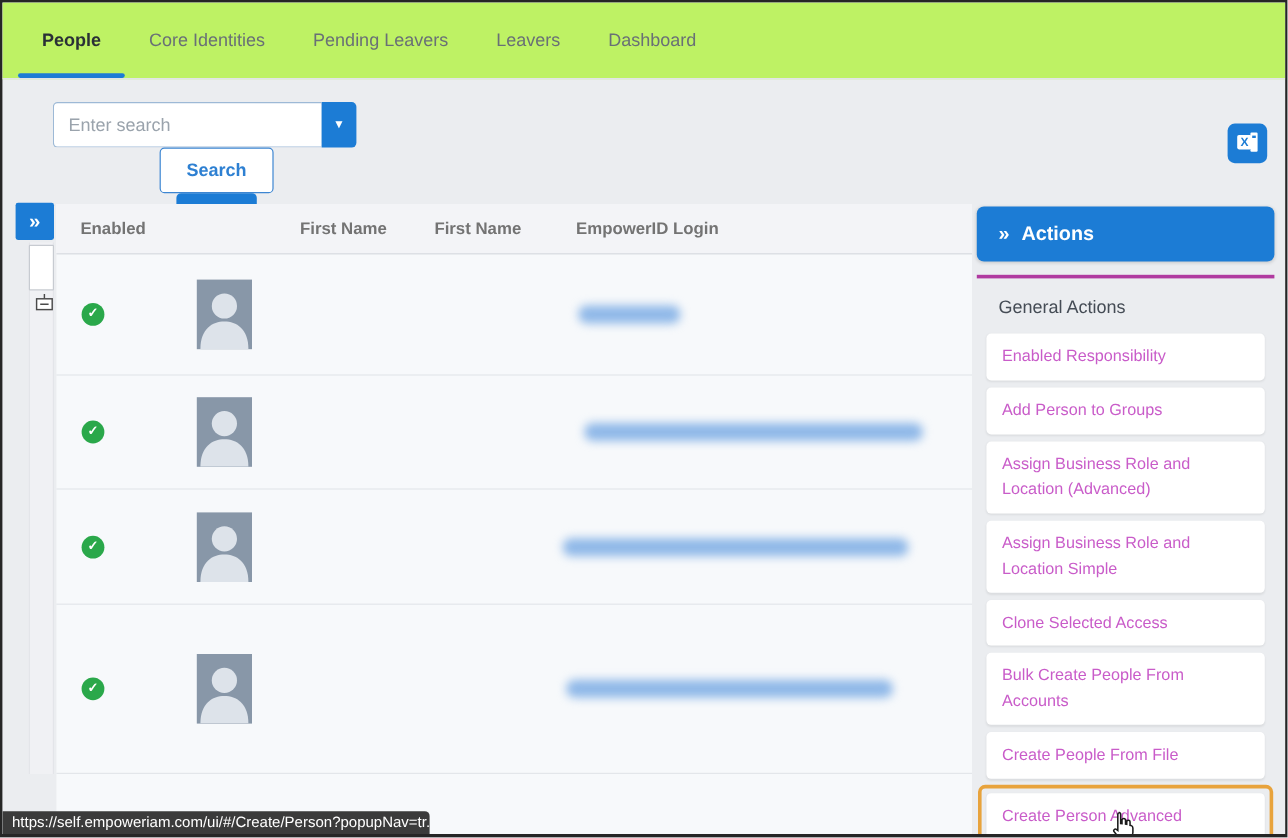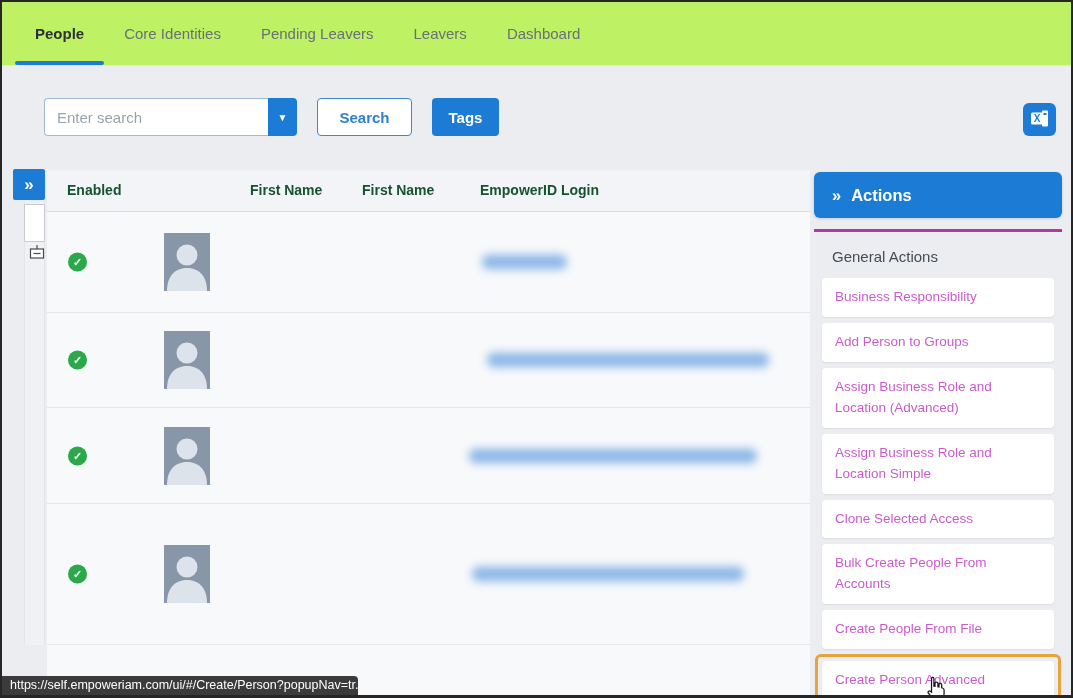--- a/index.html
+++ b/index.html
@@ -23,21 +23,21 @@
     padding:0 20px; font-size:15px; color:#697076; cursor:pointer;
     white-space:nowrap;
   }
   .tab.active { color:#2a3036; font-weight:bold; }
   .tab.active::after {
     content:""; position:absolute; left:0; right:0; bottom:0;
     height:4px; background:#1c7cd5; border-radius:2px;
   }
 
   
-  .toolbar { position:absolute; top:96px; left:42px; display:flex; align-items:center; }
+  .toolbar { position:absolute; top:83px; left:42px; display:flex; align-items:center;flex-direction:column; }
   .search-group { display:flex; height:38px; width:253px; }
   .search-input {
     flex:1; border:1px solid #9db9d6; border-right:none;
     border-radius:4px 0 0 4px; padding:0 12px; font-size:15px;
     color:#333; outline:none; font-family:"Liberation Sans", sans-serif;
     background:#fff;
   }
   .search-input::placeholder { color:#9aa3ac; }
   .dropdown-btn {
     width:42px; background:#1c7cd5; border:none; border-radius:0 4px 4px 0;
@@ -79,21 +79,21 @@
 
   
   .table {
     position:absolute; top:168px; left:45px; width:763px; bottom:0;
     background:#f7f9fb;
   }
   .table-header {
     position:relative; height:42px; background:#f3f4f7;
     border-bottom:1px solid #d8dbe0;
   }
-  .th { position:absolute; top:12px; font-size:14px; font-weight:bold; color:#14532d; }
+  .th { position:absolute; top:12px; font-size:14px; font-weight:bold; color:#737373; }
   .th.c0 { left:20px; } .th.c1 { left:203px; } .th.c2 { left:315px; } .th.c3 { left:433px; }
 
   .table-row { position:relative; border-bottom:1px solid #e3e6ea; height:96px; }
   .table-row:nth-child(1) { height:101px; }
   .table-row:nth-child(2) { height:95px; }
   .table-row:nth-child(4) { height:141px; }
   .check {
     position:absolute; left:21px; top:50%; transform:translateY(-50%);
     width:19px; height:19px; border-radius:50%; background:#2aa84a;
     color:#fff; font-size:11px; font-weight:bold; text-align:center; line-height:19px;
@@ -230,21 +230,21 @@
   </div>
 
   <aside class="actions-panel">
     <button class="actions-header">
       <span>»</span>
       <span>Actions</span>
     </button>
     <div class="actions-divider"></div>
     <div class="actions-section-title">General Actions</div>
     <div class="actions-list">
-        <div class="action-card">Business Responsibility</div>
+        <div class="action-card">Enabled Responsibility</div>
         <div class="action-card">Add Person to Groups</div>
         <div class="action-card">Assign Business Role and Location (Advanced)</div>
         <div class="action-card">Assign Business Role and Location Simple</div>
         <div class="action-card">Clone Selected Access</div>
         <div class="action-card">Bulk Create People From Accounts</div>
         <div class="action-card">Create People From File</div>
         <div class="highlight-wrap">
           <div class="action-card">Create Person Advanced</div>
           <span class="cursor-icon"><svg width="22" height="27" viewBox="0 0 24 28">
               <path d="M9 1.5c1 0 1.8.8 1.8 1.8v8.2l1.2.15V8.6c0-.9.7-1.6 1.6-1.6.9 0 1.6.7 1.6 1.6v3.5l1.1.2V10c0-.8.7-1.5 1.5-1.5s1.5.7 1.5 1.5v3.2l.9.25c1 .3 1.7 1.2 1.7 2.2v3.9c0 .5-.1 1-.3 1.5l-1.5 3.2c-.4.9-1.3 1.4-2.3 1.4h-6.2c-.8 0-1.5-.3-2-.9l-4.7-5.6c-.5-.6-.5-1.6.1-2.1.5-.5 1.3-.5 1.9-.1l1.3 1V3.3c0-1 .8-1.8 1.8-1.8z" fill="#ffffff" stroke="#1a1a1a" stroke-width="1.4"></path>

